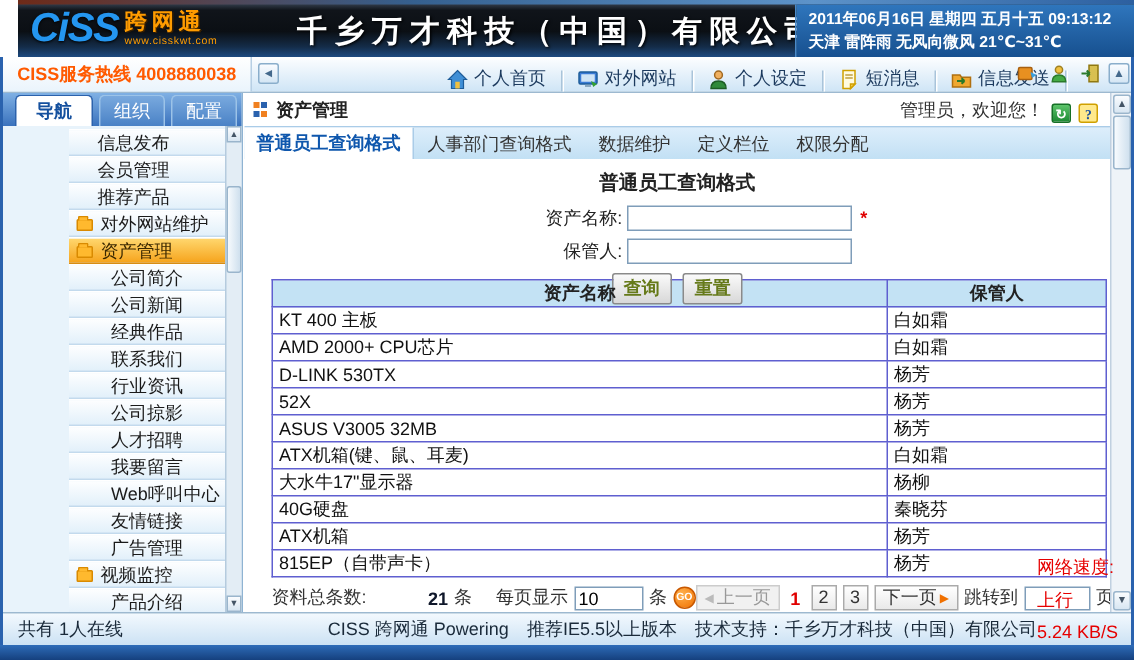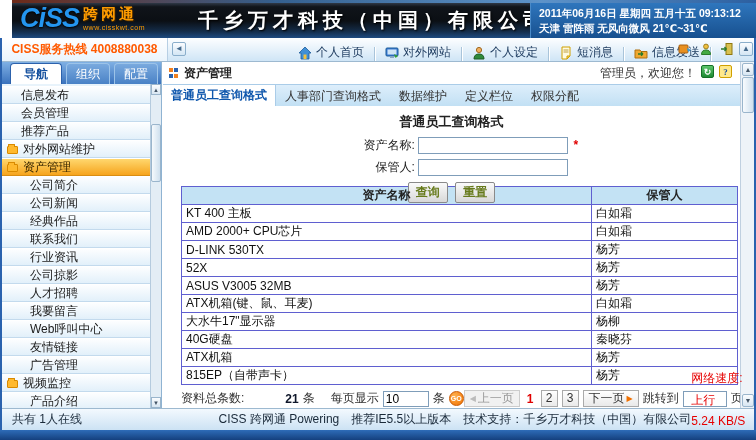--- a/index.html
+++ b/index.html
@@ -42,37 +42,37 @@
   .edge.left { left:0; } .edge.right { right:0; }
 
   
   .sidebar { position:absolute; left:2px; top:0; width:160px; height:346px; background:#e8f3fb; border-right:1px solid #8fb3d2; }
   .side-tabs { height:22px; background:linear-gradient(180deg,#7fb0e4,#3a72bd); display:flex; align-items:flex-end; padding-left:8px; }
   .stab { border-radius:4px 4px 0 0; padding:2px 13px 1px; cursor:pointer; white-space:nowrap; }
   .stab.active { background:#fff; color:#15509e; font-weight:bold; border:1px solid #2c62ac; border-bottom:none; }
   .stab.inactive { background:linear-gradient(#79a9de,#4a82c6); color:#fff; border:1px solid #9cc3e8; border-bottom:none; margin-left:4px; padding:2px 9px 1px; }
   .side-items { position:absolute; top:22px; left:0; right:11px; bottom:0; overflow:hidden; padding-top:2px; }
   .side-item { position:relative; height:18px; line-height:16px; color:#1a1a1a; padding-left:19px;
-    background:linear-gradient(180deg,#fdfeff,#e2f0fa); border-top:1px solid #ffffff; border-bottom:1px solid #c3daed; cursor:pointer; white-space:nowrap; }
+    background:linear-gradient(180deg,#fdfeff,#e2f0fa); border-top:1px solid #ffffff; border-bottom:1px solid #c3daed; cursor:pointer; white-space:nowrap;margin-left:44px; }
   .side-item.sub { padding-left:28px; }
   .side-item.folder { padding-left:21px; }
   .side-item.active { background:linear-gradient(180deg,#ffd76e,#f6a41d); border-bottom:1px solid #d98d12; color:#3a2800; }
   .folder-ico { position:absolute; left:5px; top:5px; width:11px; height:8px; background:#ffb92e; border:1px solid #d98a00; border-radius:1px; }
   .folder-ico::before { content:""; position:absolute; left:0; top:-3px; width:5px; height:2px; background:#ffb92e; border:1px solid #d98a00; border-bottom:none; border-radius:1px 1px 0 0; }
   .side-scroll { position:absolute; right:0; top:22px; bottom:0; width:11px; background:#e3edf5; border-left:1px solid #b5cbde; }
   .ss-arrow { position:absolute; left:0; width:10px; height:11px; background:linear-gradient(#fafcfe,#d8e6f2); border:1px solid #9ab5cc; font-size:6px; color:#456; text-align:center; line-height:10px; cursor:pointer; }
   .ss-thumb { position:absolute; left:0; top:40px; width:10px; height:58px; background:linear-gradient(90deg,#f6fafd,#cfe0ee); border:1px solid #9ab5cc; border-radius:2px; cursor:grab; }
 
   
   .main { position:absolute; left:163px; top:0; width:577px; height:346px; background:#fff; }
   .content-header { height:22px; display:flex; align-items:center; padding:0 8px 0 6px; background:#fff; }
   .title-ico { width:10px; height:10px; margin-right:5px; display:grid; grid-template-columns:4px 4px; grid-gap:1px; }
   .title-ico i { width:4px; height:4px; } .ti1{background:#f08020;} .ti2{background:#2a62ae;} .ti3{background:#2a62ae;} .ti4{background:#f08020;}
   .page-title { font-weight:bold; color:#222; }
-  .welcome { margin-left:auto; color:#333; display:flex; align-items:flex-start; gap:5px;font-family:Liberation Serif, serif; }
+  .welcome { margin-left:auto; color:#333; display:flex; align-items:flex-end; gap:5px;font-family:Liberation Serif, serif; }
   .hdr-ico { width:13px; height:13px; border-radius:2px; font-size:9px; font-weight:bold; text-align:center; line-height:13px; cursor:pointer; }
   .refresh-ico { background:linear-gradient(#5cc46a,#1e8a34); color:#fff; border:1px solid #157026; }
   .help-ico { background:#ffe98c; color:#1a50a0; border:1px solid #d0a000; }
   .main-tabs { height:22px; background:linear-gradient(180deg,#ddeefb,#c2e0f4); border-top:1px solid #aacce8; display:flex; align-items:stretch; color:#333; }
   .mtab { display:flex; align-items:center; padding:11px 9px; cursor:pointer; white-space:nowrap; }
   .mtab.active { background:#fff; color:#0f57ad; font-weight:bold; border-right:1px solid #aacce8; padding:0 8px; }
 
   
   .form-area { height:80px; text-align:center; padding-top:7px; }
   .form-title { font-weight:bold; font-size:13px; color:#222; margin-bottom:3px; }

